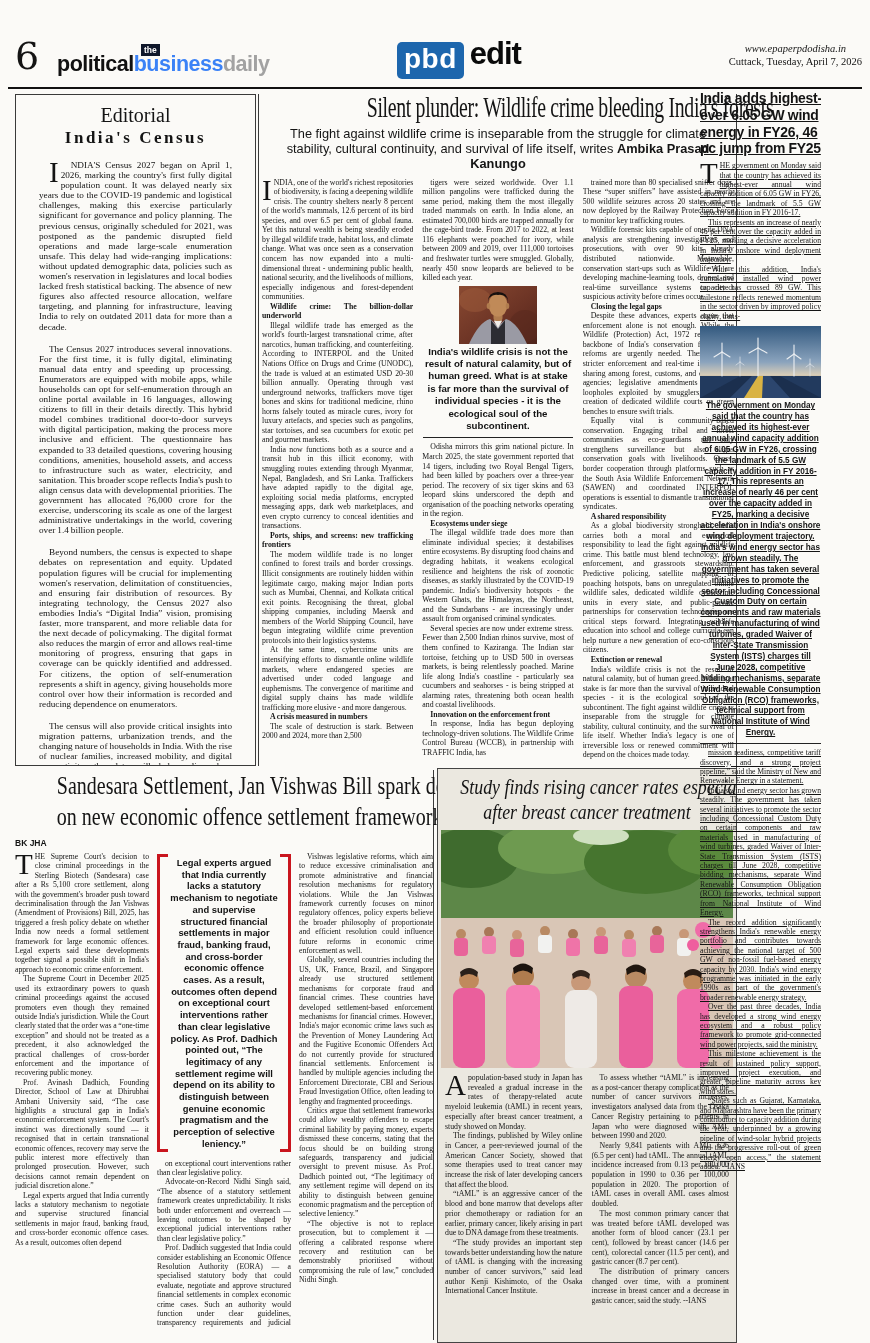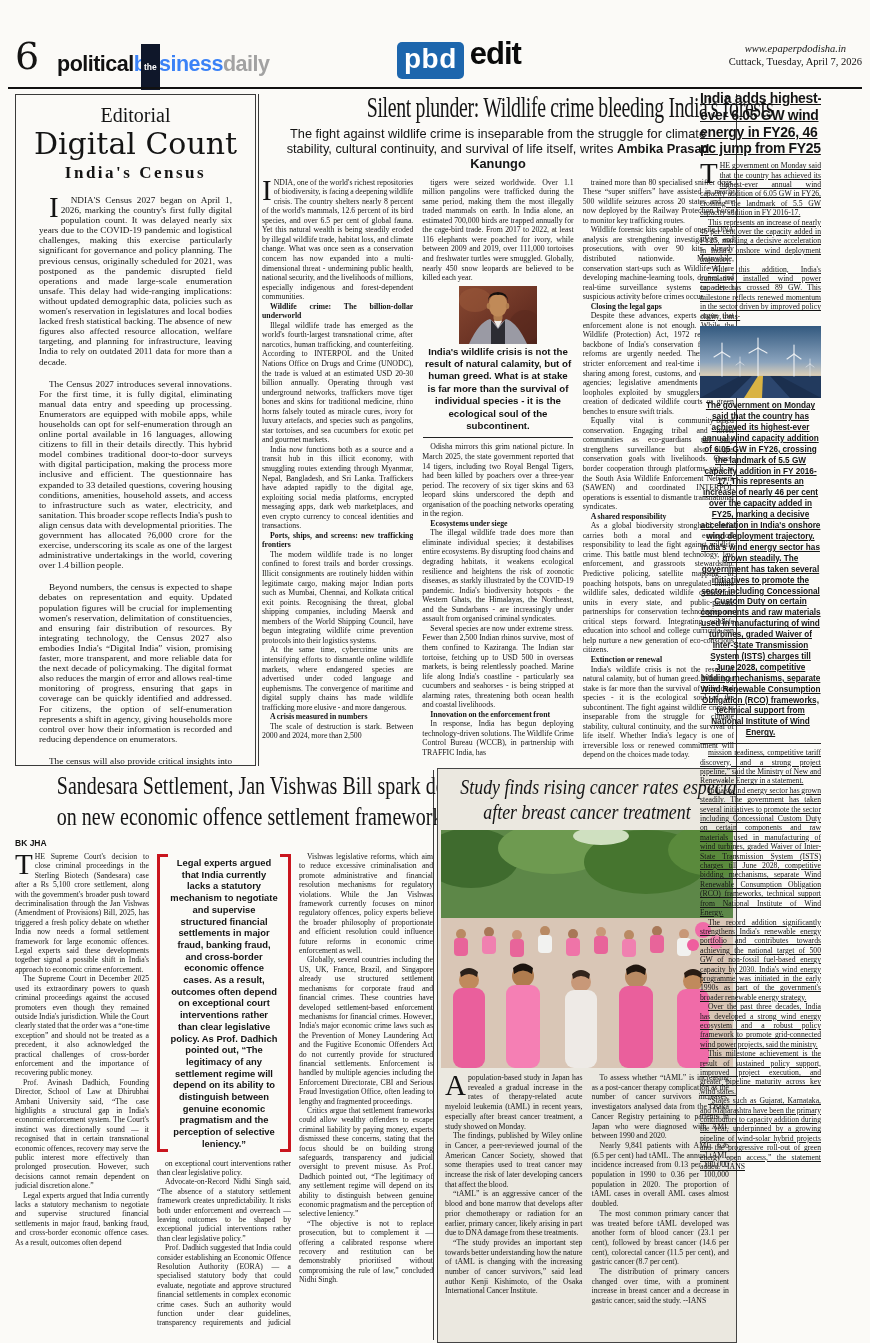--- a/index.html
+++ b/index.html
@@ -2,21 +2,21 @@
 <html><head>
 <meta charset="utf-8">
 <style>
   html,body{margin:0;padding:0;background:#e9e9e9;}
   .page{position:relative;width:870px;height:1343px;background:#fbfaf7;font-family:"Liberation Serif",serif;color:#141414;overflow:hidden;margin:0 auto;}
 
   
   .hdr{position:absolute;left:15px;top:34px;width:847px;height:52px;}
   .page-num{position:absolute;left:0;top:0;font-family:"DejaVu Serif",serif;font-size:38px;line-height:44px;}
   .logo{position:absolute;left:42px;top:18px;font-family:"Liberation Sans",sans-serif;font-weight:bold;font-size:21.5px;letter-spacing:-0.5px;white-space:nowrap;}
-  .logo-the{position:absolute;left:84px;top:-8px;background:#0f172a;color:#fff;font-family:"Liberation Sans",sans-serif;font-weight:bold;font-size:8.5px;letter-spacing:0;padding:18px 3px;}
+  .logo-the{position:absolute;left:84px;top:-8px;background:#0f172a;color:#fff;font-family:"Liberation Sans",sans-serif;font-weight:bold;font-size:8.5px;letter-spacing:0;padding:1px 3px;}
   .logo-political{color:#111;}
   .logo-business{color:#3b82f6;}
   .logo-daily{color:#a2a2a2;}
   .masthead{position:absolute;left:382px;top:2px;white-space:nowrap;}
   .pbd-box{display:inline-block;background:#1d66ad;color:#fff;font-family:"Liberation Sans",sans-serif;font-weight:bold;font-size:28px;line-height:30px;padding:2px 7px 5px;border-radius:5px;letter-spacing:0.5px;}
   .edit-word{font-family:"Liberation Sans",sans-serif;font-weight:bold;font-size:31px;letter-spacing:-1px;margin-left:6px;vertical-align:4px;color:#0a0a0a;}
   .hdr-right{position:absolute;right:0;top:8px;text-align:center;}
   .site{font-style:italic;font-size:10.5px;line-height:13px;}
   .dateline{font-size:10.5px;line-height:14px;}
   .main-rule{position:absolute;left:8px;top:87px;width:854px;height:2px;background:#111;}
@@ -97,21 +97,20 @@
       <div class="dateline">Cuttack, Tuesday, April 7, 2026</div>
     </div>
   </header>
   <div class="main-rule"></div>
   <div class="vrule" id="vr1"></div>
   <div class="vrule" id="vr2"></div>
   <div class="vrule" id="vr3"></div>
 
   <section class="editorial-box">
     <div class="ed-kicker">Editorial</div>
-    <div class="ed-title">Digital Count</div>
     <div class="ed-sub">India's Census</div>
     <div>
 
     <p class="k-d">INDIA'S Census 2027 began on April 1, 2026, marking the country's first fully digital population count. It was delayed nearly six years due to the COVID-19 pandemic and logistical challenges, making this exercise particularly significant for governance and policy planning. The previous census, originally scheduled for 2021, was postponed as the pandemic disrupted field operations and made large-scale enumeration unsafe. This delay had wide-ranging implications: without updated demographic data, policies such as women's reservation in legislatures and local bodies lacked fresh statistical backing. The absence of new figures also affected resource allocation, welfare targeting, and planning for infrastructure, leaving India to rely on outdated 2011 data for more than a decade.</p>
         <p>The Census 2027 introduces several innovations. For the first time, it is fully digital, eliminating manual data entry and speeding up processing. Enumerators are equipped with mobile apps, while households can opt for self-enumeration through an online portal available in 16 languages, allowing citizens to fill in their details directly. This hybrid model combines traditional door-to-door surveys with digital participation, making the process more inclusive and efficient. The questionnaire has expanded to 33 detailed questions, covering housing conditions, amenities, household assets, and access to infrastructure such as water, electricity, and sanitation. This broader scope reflects India's push to align census data with developmental priorities. The government has allocated ?6,000 crore for the exercise, underscoring its scale as one of the largest administrative undertakings in the world, covering over 1.4 billion people.</p>
         <p>Beyond numbers, the census is expected to shape debates on representation and equity. Updated population figures will be crucial for implementing women's reservation, delimitation of constituencies, and ensuring fair distribution of resources. By integrating technology, the Census 2027 also embodies India's “Digital India” vision, promising faster, more transparent, and more reliable data for the next decade of policymaking. The digital format also reduces the margin of error and allows real-time monitoring of progress, ensuring that gaps in coverage can be quickly identified and addressed. For citizens, the option of self-enumeration represents a shift in agency, giving households more control over how their information is recorded and reducing dependence on enumerators.</p>
         <p>The census will also provide critical insights into migration patterns, urbanization trends, and the changing nature of households in India. With the rise of nuclear families, increased mobility, and digital connectivity, the data will help policymakers understand how social structures are evolving. It is not just a statistical exercise but a mirror of India's transformation, capturing the interplay of tradition and modernity in everyday life. The long delay has heightened expectations, and the 2027 census is poised to become a cornerstone for shaping India's social, political, and economic trajectory in the years ahead.</p>
       </div>
   </section>
 

